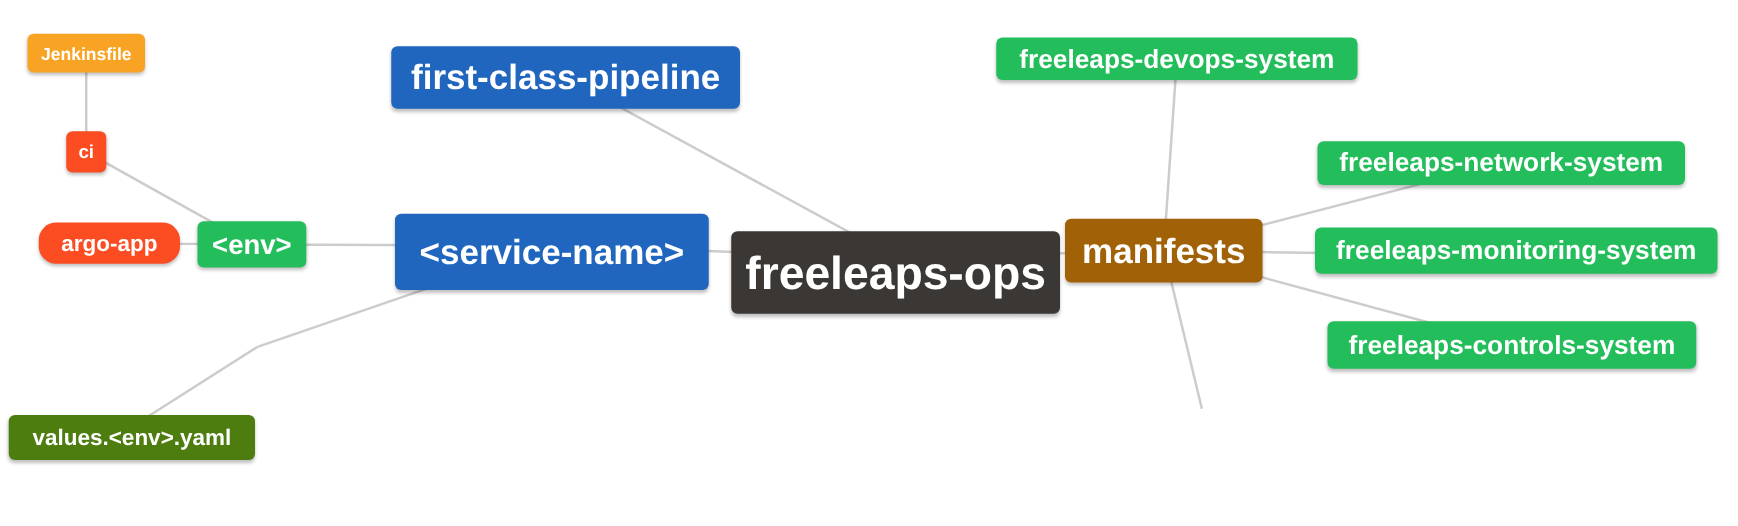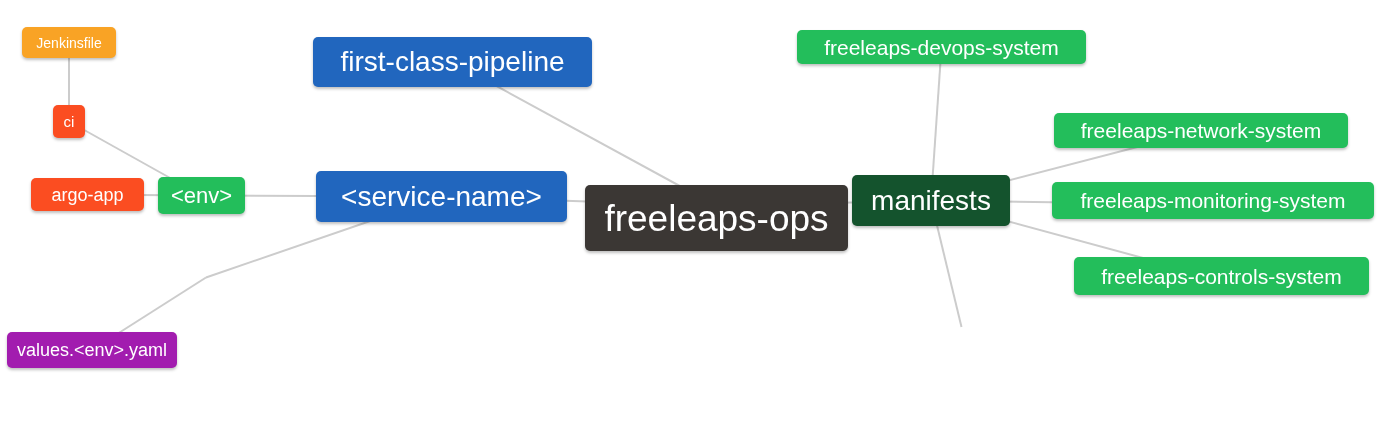--- a/index.html
+++ b/index.html
@@ -7,20 +7,21 @@
     padding: 0;
     background: #ffffff;
     font-family: "Liberation Sans", sans-serif;
   }
   .canvas {
     position: relative;
     width: 1390px;
     height: 421px;
     background: #ffffff;
     overflow: hidden;
+    font-weight: bold;
   }
   .edges {
     position: absolute;
     left: 0;
     top: 0;
     width: 1390px;
     height: 421px;
   }
   .edges line {
     stroke-width: 2;
@@ -58,25 +59,25 @@
     <line x1="716.5" y1="206" x2="931" y2="200.5" stroke="#CCCCCC"></line>
     <line x1="931" y1="200.5" x2="941.5" y2="47" stroke="#CCCCCC"></line>
     <line x1="931" y1="200.5" x2="1201" y2="130.5" stroke="#CCCCCC"></line>
     <line x1="931" y1="200.5" x2="1213" y2="204.5" stroke="#CCCCCC"></line>
     <line x1="931" y1="200.5" x2="1209.5" y2="276" stroke="#CCCCCC"></line>
     <line x1="931" y1="200.5" x2="961.5" y2="327" stroke="#CCCCCC"></line>
   </svg>
 
   <div class="node" style="left: 22px; top: 27px; width: 94px; height: 31px; font-size: 14px; background: rgb(249, 163, 37); color: rgb(255, 255, 255);">Jenkinsfile</div>
   <div class="node" style="left: 53px; top: 105px; width: 32px; height: 33px; font-size: 15px; background: rgb(251, 77, 33); color: rgb(255, 255, 255);">ci</div>
-  <div class="node" style="left: 31px; top: 178px; width: 113px; height: 33px; font-size: 18px; background: rgb(251, 77, 33); color: rgb(255, 255, 255);">argo-app</div>
+  <div class="node" style="left: 31px; top: 178px; width: 113px; height: 33px; font-size: 18px; background: rgb(251, 77, 33); color: rgb(255, 255, 255); border-radius: 14px;">argo-app</div>
   <div class="node" style="left: 158px; top: 177px; width: 87px; height: 37px; font-size: 22px; background: rgb(35, 190, 91); color: rgb(255, 255, 255);">&lt;env&gt;</div>
-  <div class="node" style="left: 7px; top: 332px; width: 170px; height: 36px; font-size: 18px; background: #a21caf; color: rgb(255, 255, 255);">values.&lt;env&gt;.yaml</div>
+  <div class="node" style="left: 7px; top: 332px; width: 197px; height: 36px; font-size: 18px; background: #4d7c0f; color: rgb(255, 255, 255);">values.&lt;env&gt;.yaml</div>
   <div class="node" style="left: 313px; top: 37px; width: 279px; height: 50px; font-size: 28px; background: rgb(33, 102, 190); color: rgb(255, 255, 255);">first-class-pipeline</div>
-  <div class="node" style="left: 316px; top: 171px; width: 251px; height: 51px; font-size: 28px; background: rgb(33, 102, 190); color: rgb(255, 255, 255);">&lt;service-name&gt;</div>
+  <div class="node" style="left: 316px; top: 171px; width: 251px; height: 61px; font-size: 28px; background: rgb(33, 102, 190); color: rgb(255, 255, 255);">&lt;service-name&gt;</div>
   <div class="node" style="left: 585px; top: 173px; width: 263px; height: 66px; font-size: 37px; background: rgb(59, 55, 52); color: rgb(255, 255, 255); margin-top: 12px;">freeleaps-ops</div>
-  <div class="node" style="left: 852px; top: 175px; width: 158px; height: 51px; font-size: 28px; background: #14532d; color: rgb(255, 255, 255);">manifests</div>
+  <div class="node" style="left: 852px; top: 175px; width: 158px; height: 51px; font-size: 28px; background: #a16207; color: rgb(255, 255, 255);">manifests</div>
   <div class="node" style="left: 797px; top: 30px; width: 289px; height: 34px; font-size: 21px; background: rgb(35, 190, 91); color: rgb(255, 255, 255);">freeleaps-devops-system</div>
   <div class="node" style="left: 1054px; top: 113px; width: 294px; height: 35px; font-size: 21px; background: rgb(35, 190, 91); color: rgb(255, 255, 255);">freeleaps-network-system</div>
   <div class="node" style="left: 1052px; top: 182px; width: 322px; height: 37px; font-size: 21px; background: rgb(35, 190, 91); color: rgb(255, 255, 255);">freeleaps-monitoring-system</div>
-  <div class="node" style="left: 1062px; top: 257px; width: 295px; height: 38px; font-size: 21px; background: rgb(35, 190, 91); color: rgb(255, 255, 255); margin-left: 12px;">freeleaps-controls-system</div>
+  <div class="node" style="left: 1062px; top: 257px; width: 295px; height: 38px; font-size: 21px; background: rgb(35, 190, 91); color: rgb(255, 255, 255);">freeleaps-controls-system</div>
 
 </div>
 
 </body></html>

